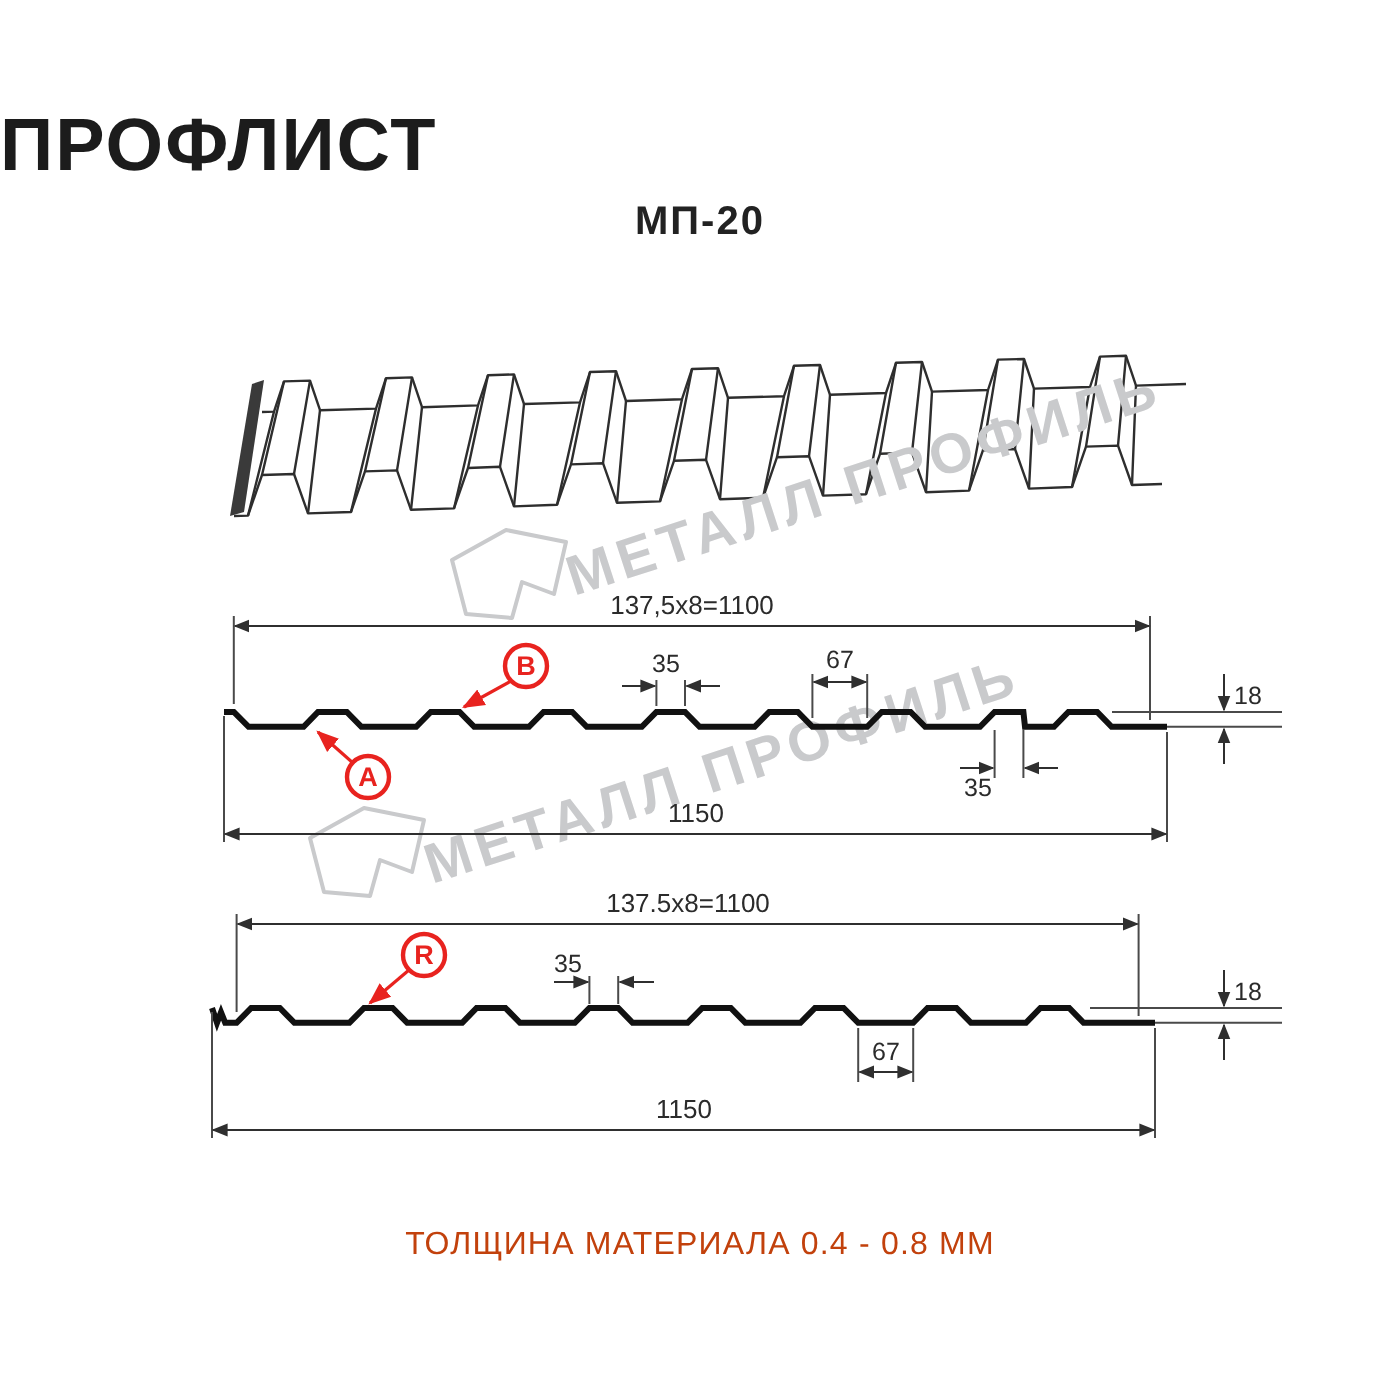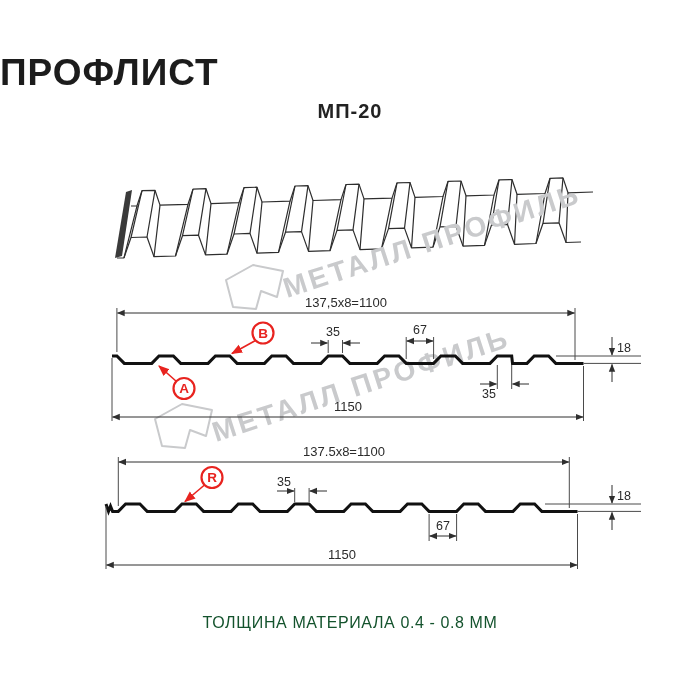--- a/index.html
+++ b/index.html
@@ -3,21 +3,21 @@
 <meta charset="utf-8">
 <style>
   html,body{margin:0;padding:0;background:#fff;}
   .stage{position:relative;width:700px;height:700px;background:#ffffff;overflow:hidden;
          font-family:"Liberation Sans",sans-serif;}
   .title{position:absolute;left:0;top:52px;width:700px;text-align:left;
          font-size:37px;font-weight:800;letter-spacing:1px;color:#1c1c1c;}
   .subtitle{position:absolute;left:0;top:100px;width:700px;text-align:center;
          font-size:20px;font-weight:700;letter-spacing:1px;color:#222;}
   .footer{position:absolute;left:0;top:614px;width:700px;text-align:center;
-         font-size:16px;font-weight:400;letter-spacing:.6px;color:#14532d;}
+         font-size:16px;font-weight:400;letter-spacing:.6px;color:#c2410c;}
   svg{position:absolute;left:0;top:0;}
   .prof{fill:none;stroke:#111;stroke-width:3;stroke-linejoin:miter;}
   .thin{stroke:#4a4a4a;stroke-width:1;fill:none;}
   .dimline{stroke:#2f2f2f;stroke-width:1;fill:none;}
   .dimtxt{font-family:"Liberation Sans",sans-serif;font-size:13px;fill:#2b2b2b;}
   .dimtxt.small{font-size:12.5px;}
   .wmtxt{font-family:"Liberation Sans",sans-serif;font-weight:700;font-size:28px;
          fill:#c9cacc;letter-spacing:3px;}
   .wmlogo{fill:none;stroke:#c9cacc;stroke-width:2;stroke-linejoin:round;}
   .lines3d{fill:none;stroke:#2e2e2e;stroke-width:1.2;stroke-linejoin:round;}

